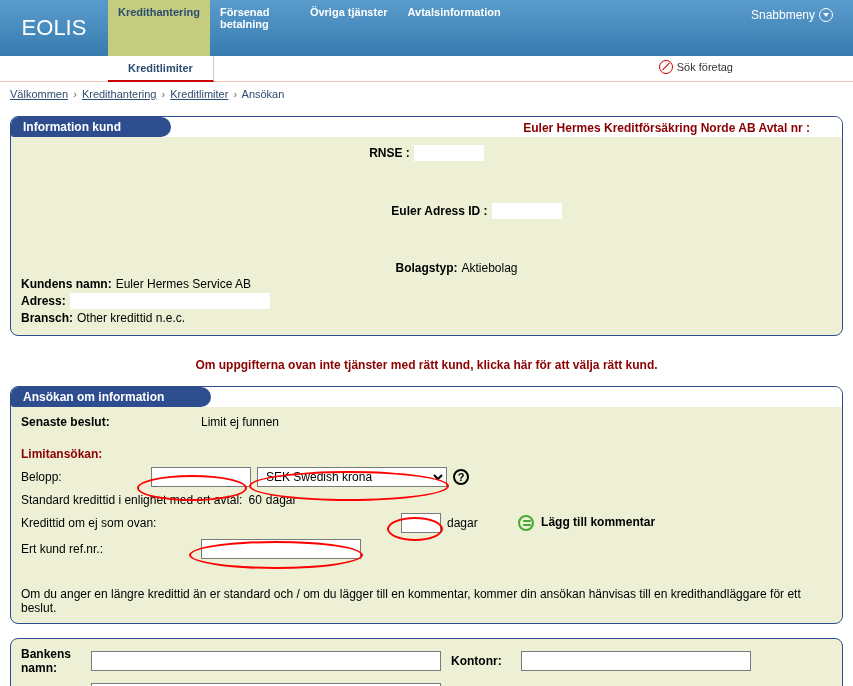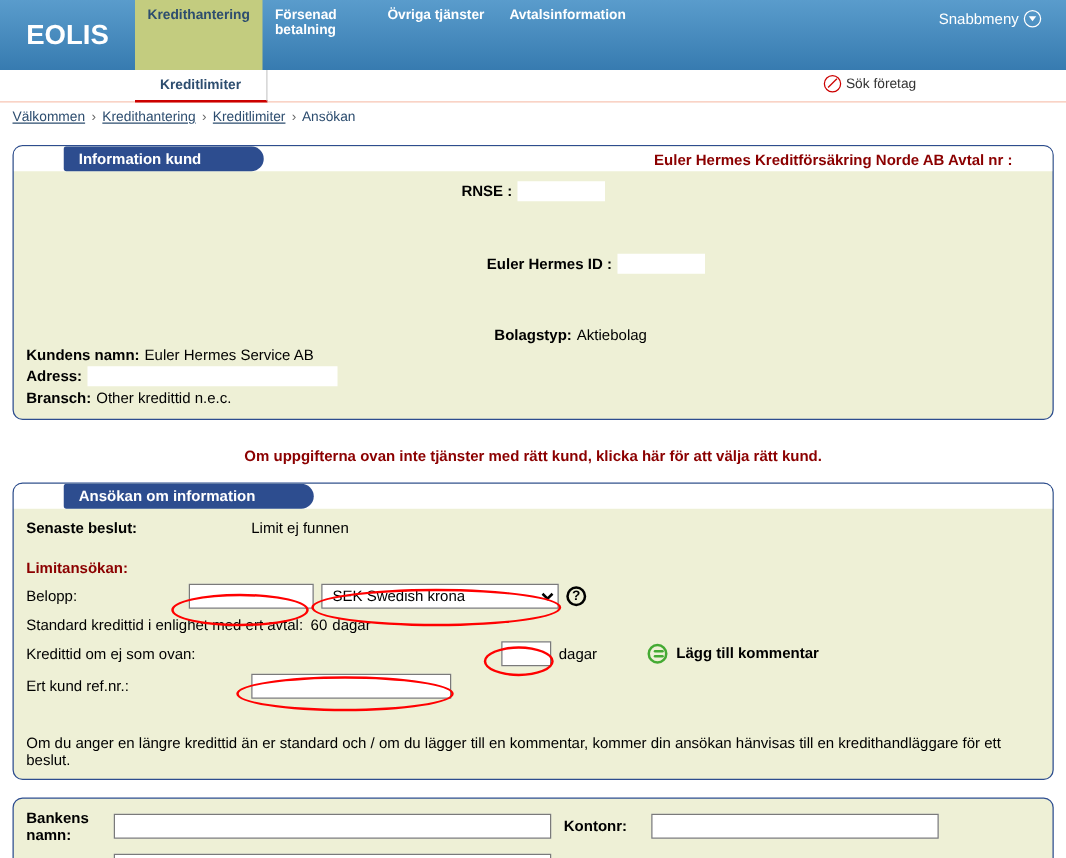--- a/index.html
+++ b/index.html
@@ -1,20 +1,20 @@
 <!DOCTYPE html>
 <html><head>
 <meta charset="utf-8">
 <style>
   * { box-sizing: border-box; margin: 0; padding: 0; }
   body { font-family: Arial, sans-serif; font-size: 12px; background: #fff; width: 853px; }
   
   
   .topnav { background: linear-gradient(#5a9ccc, #377bb0); height: 56px; display: flex; align-items: stretch; position: relative; }
-  .logo { width: 108px; display: flex; align-items: center; justify-content: center; color: #fff; font-size: 22px; font-weight: bold; letter-spacing: 0; }
+  .logo { width: 108px; display: flex; align-items: center; justify-content: center; color: #fff; font-size: 22px; font-weight: normal; letter-spacing: 0; }
   .topnav-item { padding: 6px 10px 0; color: #fff; font-size: 11px; font-weight: bold; display: flex; flex-direction: column; align-items: flex-start; justify-content: flex-start; min-width: 90px; text-align: left; }
   .topnav-item.active { background: #c3cc7f; color: #2d4d6f; }
   .topnav-item span { display: block; }
   .snabbmeny { margin-left: auto; padding: 8px 20px 0 0; color: #fff; font-size: 12px; display: flex; align-items: flex-start; gap: 4px; }
   .snabbmeny-icon { display:inline-block; width:14px; height:14px; border:1px solid #fff; border-radius:50%; position:relative; }
   .snabbmeny-icon::after { content:""; position:absolute; left:3px; top:4px; border-left:3px solid transparent; border-right:3px solid transparent; border-top:4px solid #fff; }
   
   
   .subtabs { background: #fff; height: 26px; border-bottom: 1px solid #f7c5b4; display: flex; align-items: stretch; padding-left: 108px; position: relative; }
   .subtab { padding: 6px 20px; font-size: 11px; color: #2d4d6f; border-right: 1px solid #ccc; }
@@ -27,21 +27,21 @@
   .breadcrumb { padding: 6px 10px; font-size: 11px; color: #2d4d6f; }
   .breadcrumb span.link { text-decoration: underline; color: #2d4d6f; }
   .breadcrumb .sep { color: #666; padding: 0 2px; }
   
   
   .content { padding: 10px; }
   
   
   .panel { border: 1px solid #2d4d8f; border-radius: 8px; margin-bottom: 14px; background: #eef0d6; overflow: hidden; position: relative; }
   .panel-header-wrap { background:#fff; padding-bottom:0; }
-  .panel-header { background: #2d4d8f; color: #fff; font-weight: bold; font-size: 12px; padding: 3px 12px; border-radius: 6px 28px 28px 6px; display: inline-block; min-width: 160px; margin-left: 40px; }
+  .panel-header { background: #2d4d8f; color: #fff; font-weight: bold; font-size: 12px; padding: 3px 12px; border-radius: 6px 28px 28px 6px; display: inline-block; min-width: 160px; }
   .panel-body { padding: 8px 10px; }
   
   .info-row { display: flex; align-items:center; margin-bottom: 2px; gap: 4px; font-size:12px; }
   .info-label { font-weight: bold; color: #000; white-space:nowrap; }
   .info-value { color: #000; }
   .info-input { background:#fff; border:none; height:16px; display:inline-block; }
   
   .contract-right { color:#8b0000; font-weight:bold; font-size:12px; position:absolute; right:32px; top:4px; }
   
   .alert-text { text-align:center; color:#8b0000; font-weight:bold; font-size:12px; padding:8px 0 14px; }
@@ -125,21 +125,21 @@
       <div class="panel-header">Information kund</div>
       <span class="contract-right">Euler Hermes Kreditförsäkring Norde AB Avtal nr :</span>
     </div>
     <div class="panel-body">
       <div style="display:flex; gap:40px; align-items:center;flex-direction:column;">
         <div class="info-row">
           <span class="info-label">RNSE :</span>
           <span class="info-input" style="width:70px;"></span>
         </div>
         <div class="info-row" style="margin-left:100px;">
-          <span class="info-label">Euler Hermes ID :</span>
+          <span class="info-label">Euler Adress ID :</span>
           <span class="info-input" style="width:70px;"></span>
         </div>
         <div class="info-row" style="margin-left:60px;">
           <span class="info-label">Bolagstyp:</span>
           <span class="info-value">Aktiebolag</span>
         </div>
       </div>
       <div class="info-row">
         <span class="info-label">Kundens namn:</span>
         <span class="info-value">Euler Hermes Service AB</span>

